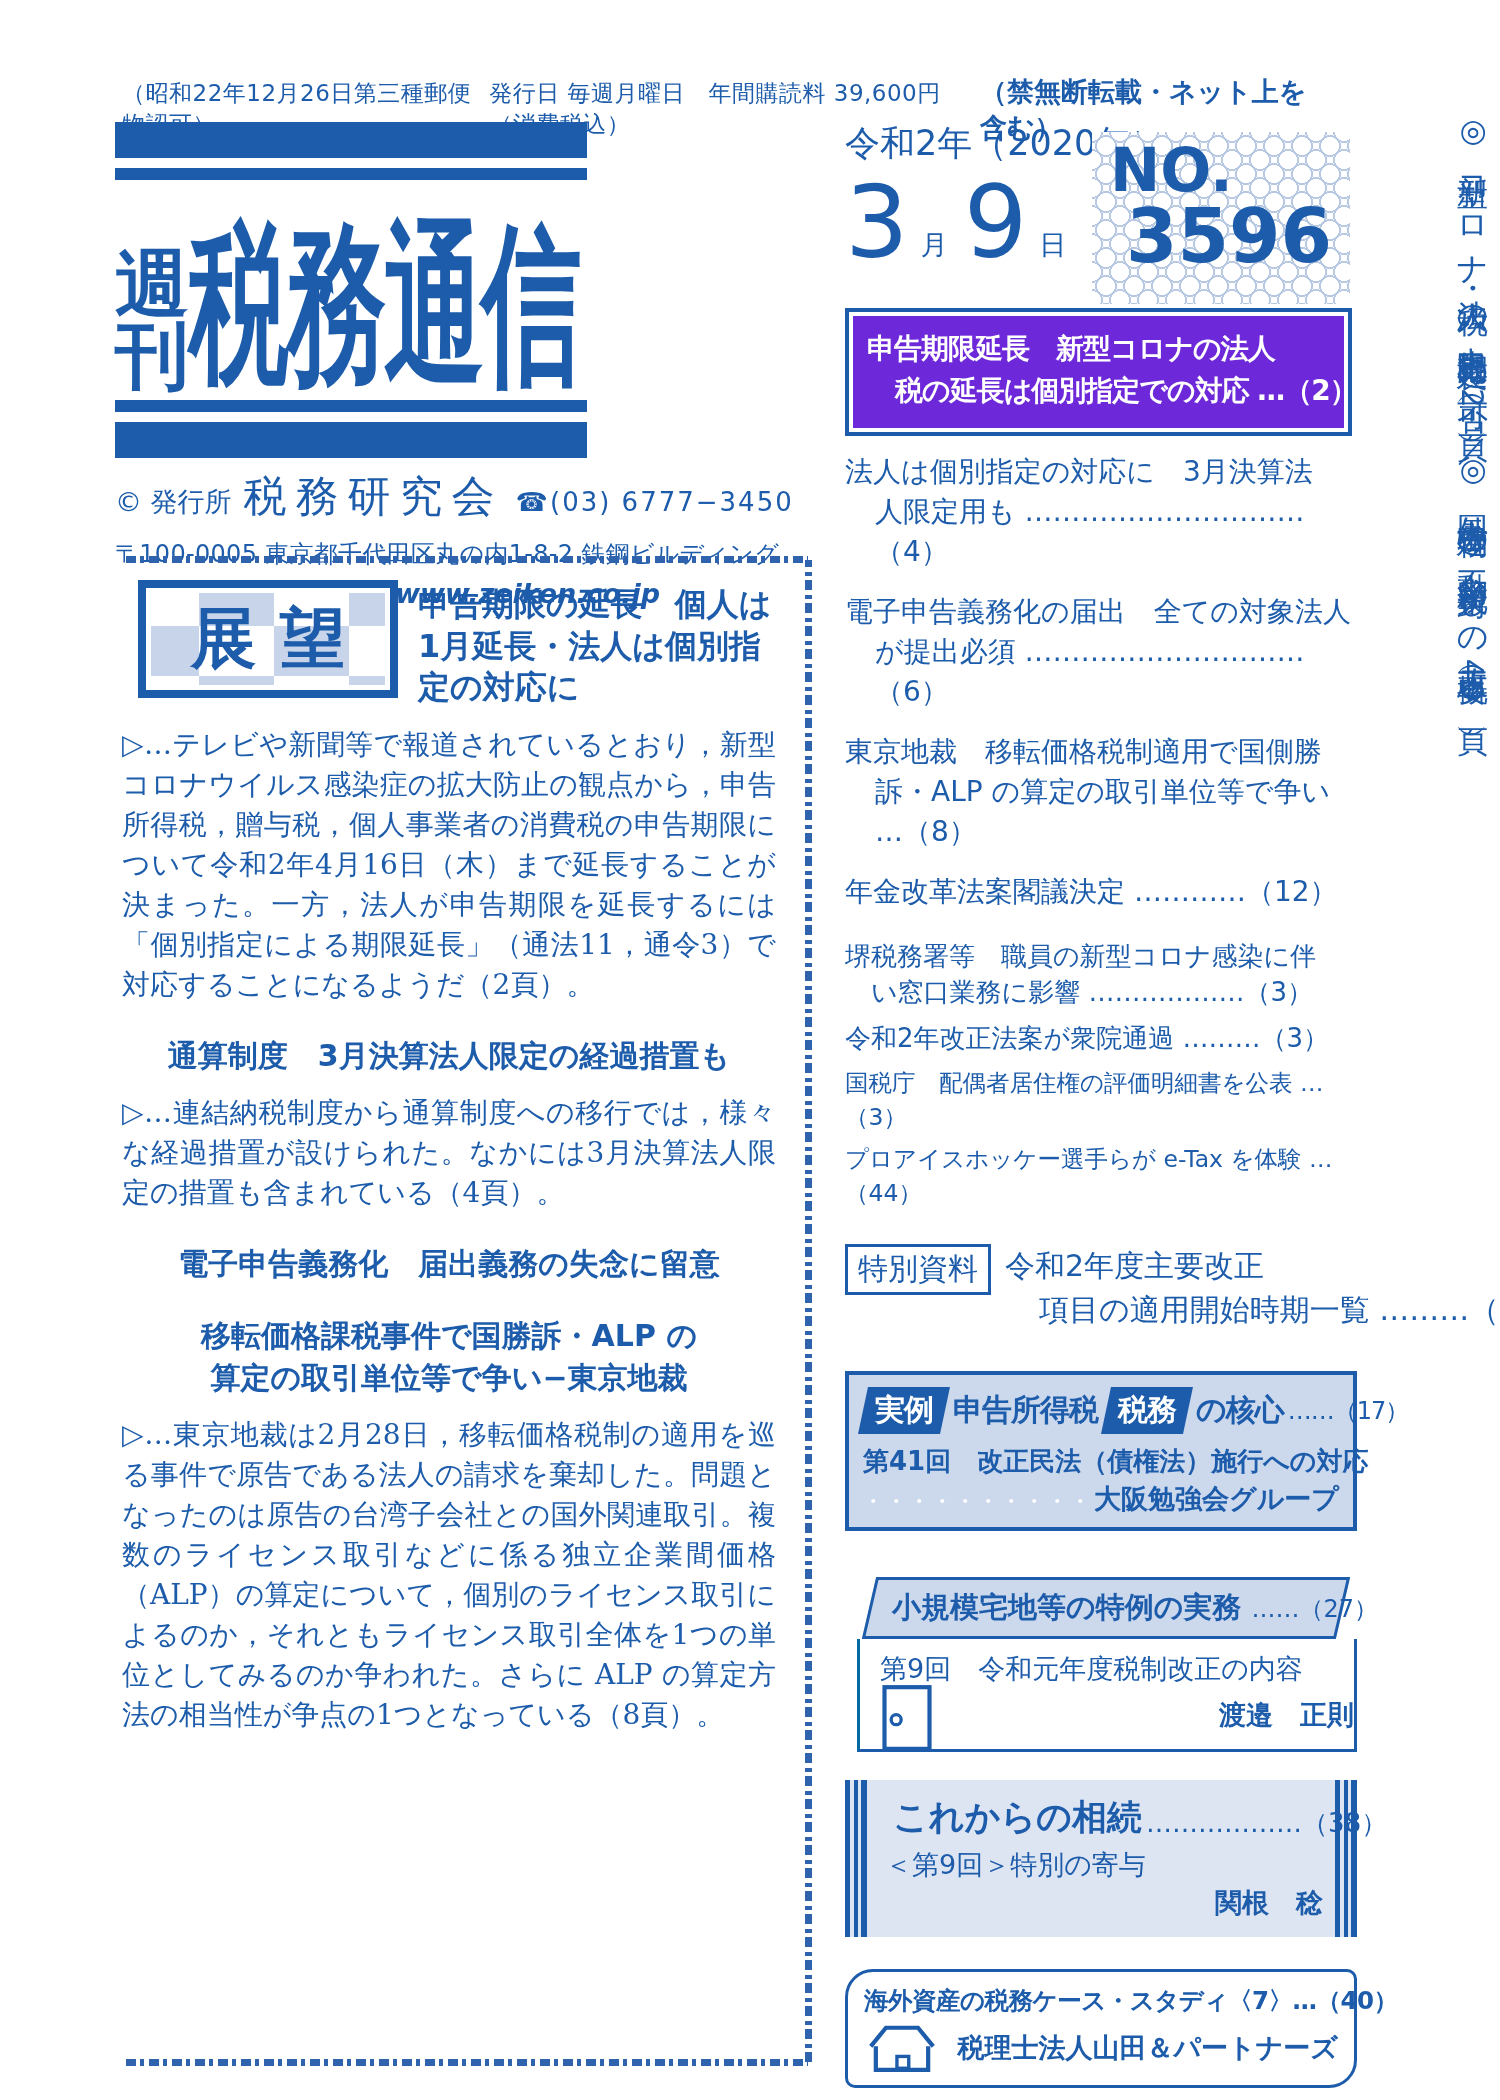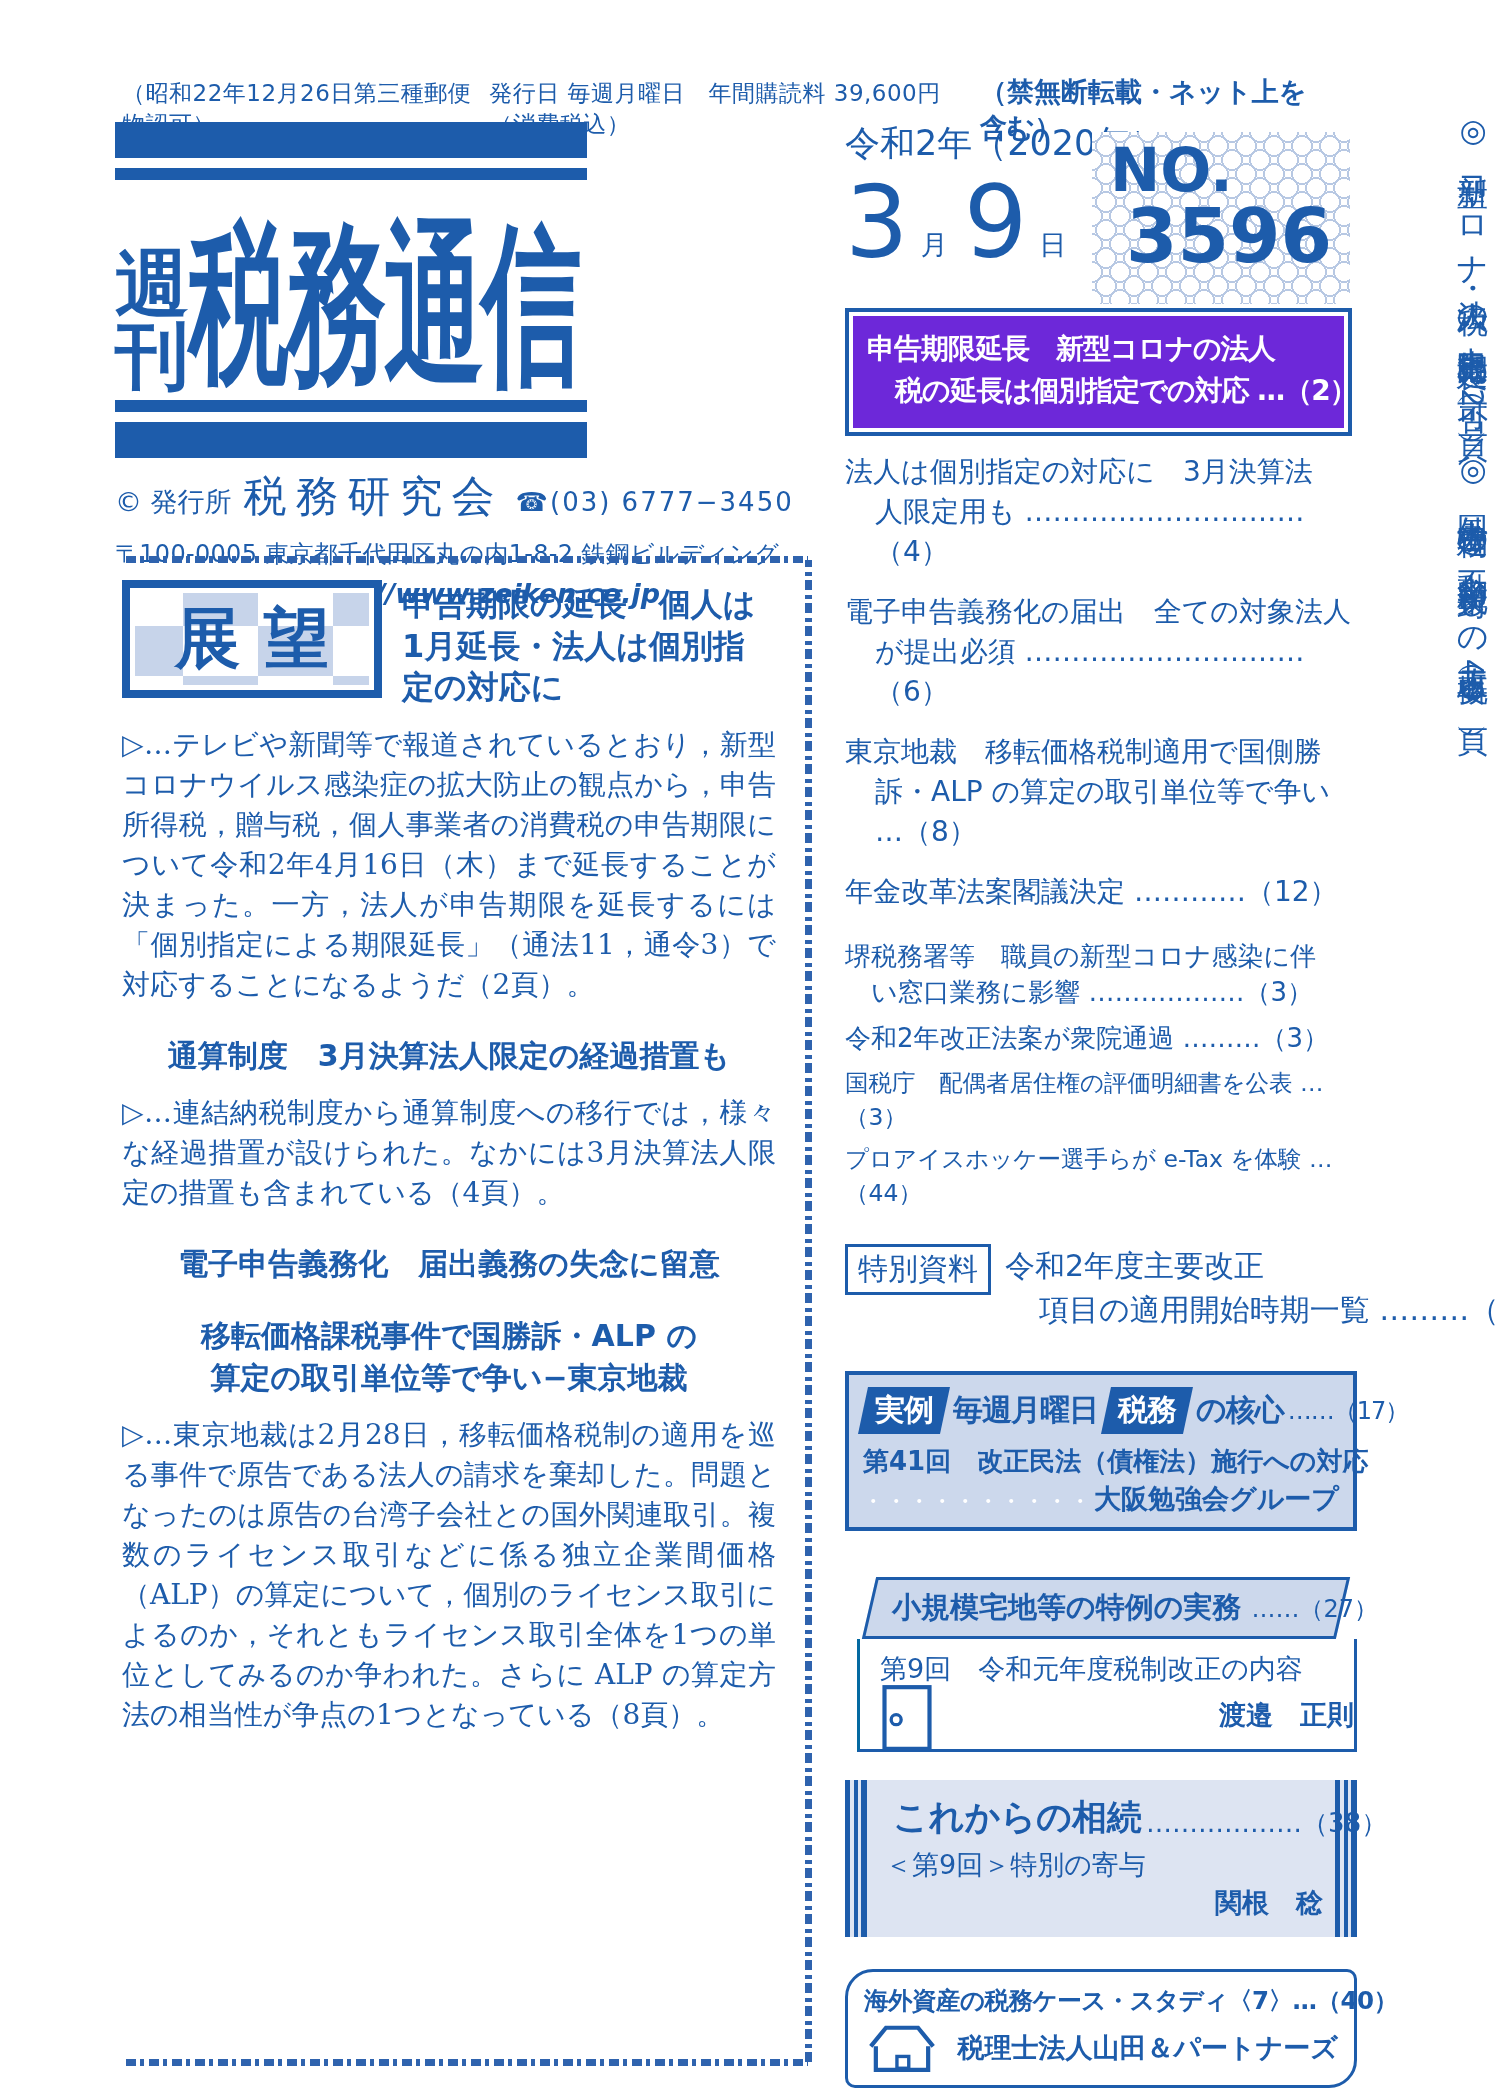--- a/index.html
+++ b/index.html
@@ -82,21 +82,21 @@
   .outlook { left:112px; top:556px; width:700px; height:1510px; padding:20px 36px 26px 10px; }
   .deco-top, .deco-bottom {
     position:absolute; left:14px; right:4px; height:7px;
     background:repeating-linear-gradient(90deg,#2f63ae 0 10px, rgba(0,0,0,0) 10px 14px, #2f63ae 14px 18px, rgba(0,0,0,0) 18px 23px);
   }
   .deco-top { top:0; } .deco-bottom { bottom:0; }
   .deco-right {
     position:absolute; top:4px; bottom:4px; right:0; width:7px;
     background:repeating-linear-gradient(0deg,#2f63ae 0 10px, rgba(0,0,0,0) 10px 14px, #2f63ae 14px 18px, rgba(0,0,0,0) 18px 23px);
   }
-  .outlook-head { display:flex; margin-top:4px; }
+  .outlook-head { display:flex; margin-top:4px;margin-left:16px; }
   .tenbo-badge {
     flex:0 0 auto; width:260px; height:118px; border:8px solid #1d5cab;
     background-image:conic-gradient(#c7d4ea 0 25%, #fff 0 50%, #c7d4ea 0 75%, #fff 0);
     background-size:150px 100px; background-position:-22px -12px;
     box-shadow:inset 0 0 0 5px #ffffff;
     display:flex; align-items:center; justify-content:center;
   }
   .tenbo-text { font-size:66px; font-weight:bold; white-space:nowrap; }
   .outlook-title { font-size:32px; font-weight:bold; line-height:1.3; margin-left:20px; width:372px; margin-top:4px; }
   .outlook p {
@@ -271,21 +271,21 @@
     <span class="special-tag">特別資料</span>
     <div class="special-text">
       <div>令和2年度主要改正</div>
       <div class="sp2">項目の適用開始時期一覧 ………（13）</div>
     </div>
   </div>
 
   <div class="jitsurei">
     <div class="j-line1">
       <span class="plabel"><span>実例</span></span>
-      <span class="j-mid">毎週月曜日</span>
+      <span class="j-mid">申告所得税</span>
       <span class="plabel"><span>税務</span></span>
       <span class="j-tail">の核心</span>
       <span class="j-pages">……（17）</span>
     </div>
     <div class="j-sub">第41回　改正民法（債権法）施行への対応</div>
     <div class="j-auth-row">
       <span class="j-dots">・・・・・・・・・・・・・・・・・・・・</span>
       <span class="j-author">大阪勉強会グループ</span>
     </div>
   </div>

